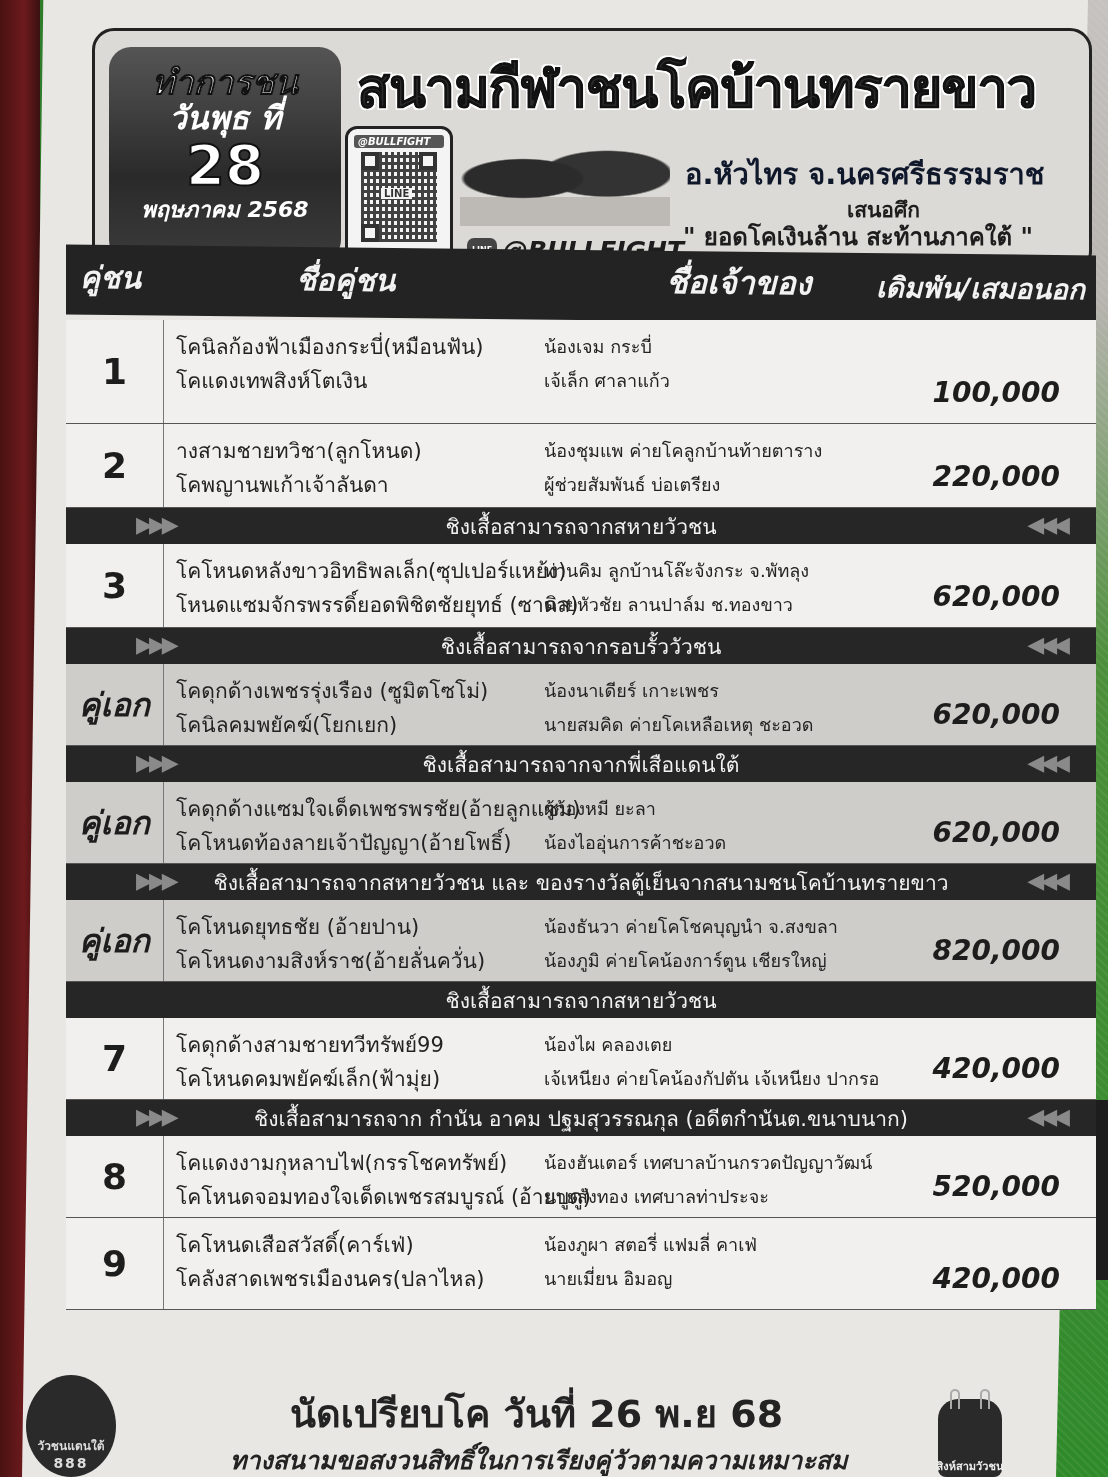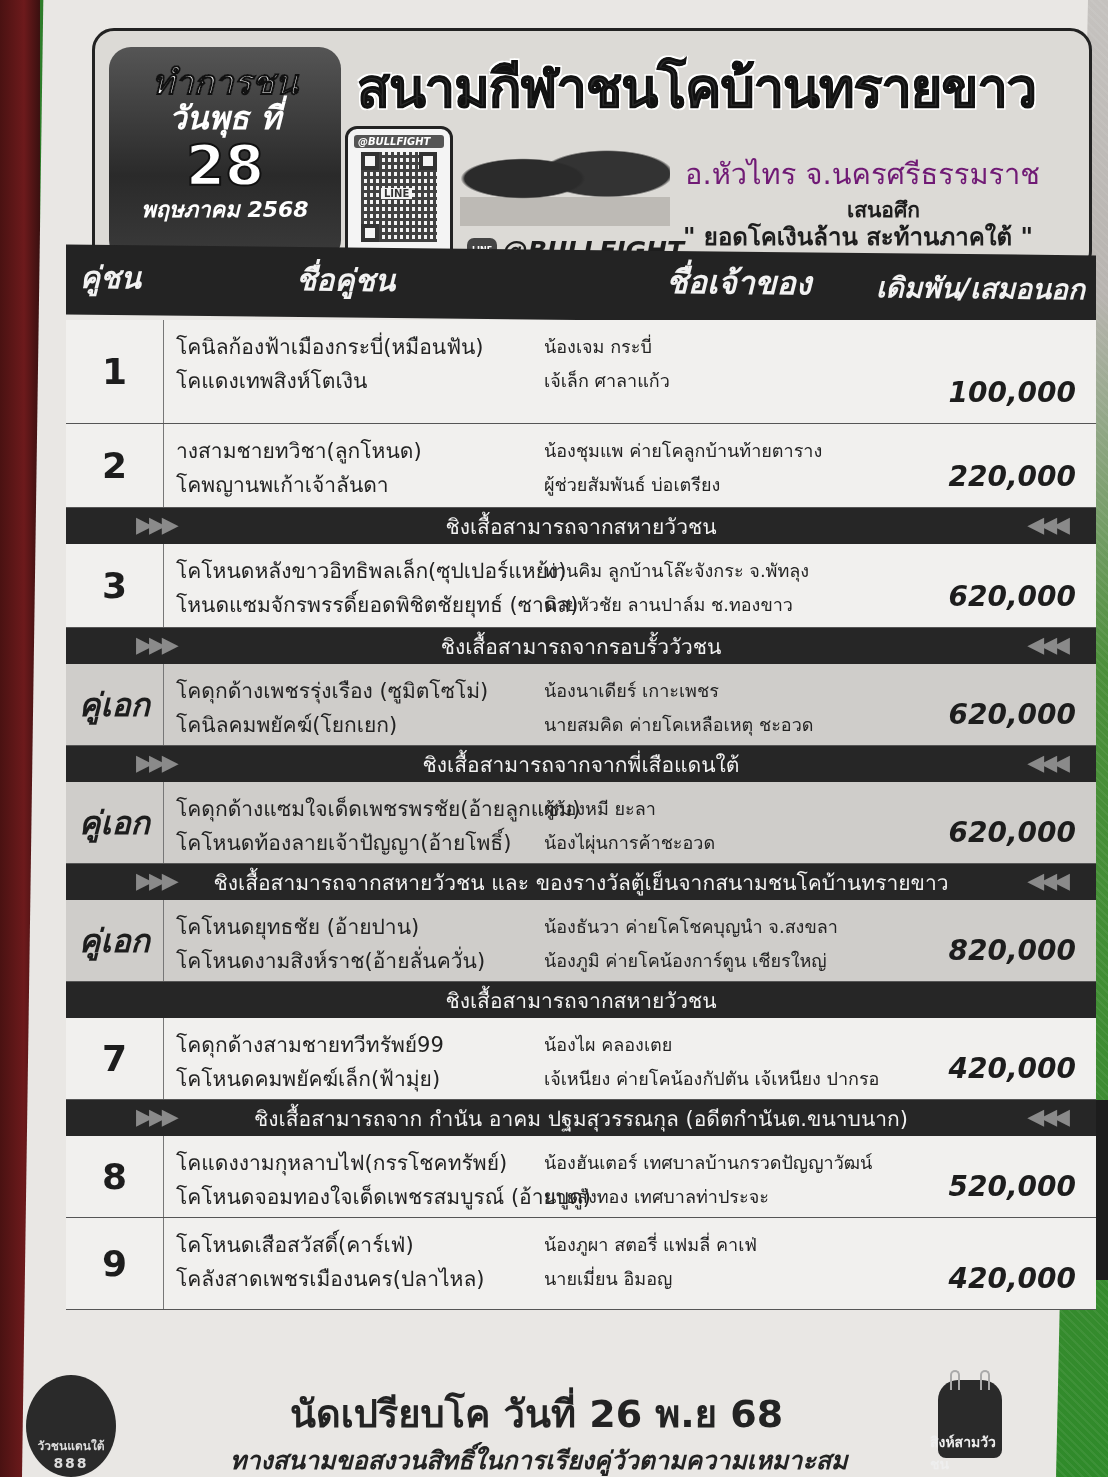--- a/index.html
+++ b/index.html
@@ -81,21 +81,21 @@
     }
     .line-handle {
       position: absolute; left: 372px; top: 205px;
       display: flex; align-items: center; gap: 6px;
       font-weight: 900; font-style: italic; font-size: 25px; color: #1d1d1d;
     }
     .line-icon {
       width: 30px; height: 26px; background: #444; border-radius: 7px;
       color: #fff; font-size: 8px; display: flex; align-items: center; justify-content: center; font-style: normal;
     }
-    .district { position: absolute; left: 590px; top: 120px; font-size: 29px; font-weight: 400; color: #701a75; white-space: nowrap; }
+    .district { position: absolute; left: 590px; top: 120px; font-size: 29px; font-weight: 700; color: #0f172a; white-space: nowrap; }
     .presents { position: absolute; left: 752px; top: 162px; font-size: 21px; font-weight: 900; color: #1d1d1d; }
     .event-name { position: absolute; left: 588px; top: 186px; font-size: 24px; font-weight: 900; color: #1d1d1d; white-space: nowrap; }
     .fight-time { position: absolute; left: 720px; top: 226px; font-size: 20px; font-weight: 900; color: #1d1d1d; white-space: nowrap; }
 
     
     .table { position: absolute; left: 6px; top: 250px; width: 1030px; }
     .thead {
       height: 70px; background: #232323; color: #f2f2f2;
       display: flex; align-items: flex-end; padding-bottom: 14px;
       font-weight: 900; font-style: italic; font-size: 30px;
@@ -116,21 +116,21 @@
       display: flex; align-items: center; justify-content: center;
       font-weight: 900; font-size: 36px; color: #1d1d1d;
     }
     .row .num.main { font-style: italic; font-size: 32px; }
     .row .bulls { width: 380px; padding: 10px 0 6px 12px; }
     .row .owners { width: 380px; padding: 10px 0 6px 0; }
     .row .bulls div, .row .owners div { font-size: 21px; line-height: 34px; color: #222; white-space: nowrap; }
     .row .owners div { font-size: 18px; }
     .row .amount {
       flex: 1; display: flex; align-items: flex-end; justify-content: flex-end;
-      padding: 0 20px 14px 0;
+      padding: 0 36px 14px 0;
       font-weight: 900; font-style: italic; font-size: 28px; color: #1d1d1d;
     }
 
     .banner {
       position: relative; height: 36px; background: #262626; color: #f2f2f2;
       display: flex; align-items: center; justify-content: center;
       font-size: 21px; white-space: nowrap;
     }
     .banner .arrows-l, .banner .arrows-r {
       position: absolute; top: 4px; font-size: 22px; color: #8a8a8a; letter-spacing: -4px;
@@ -141,22 +141,22 @@
     
     .footer-logo-l {
       position: absolute; left: -34px; top: 1375px; width: 90px; height: 102px;
       border-radius: 50%; background: #2a2a2a; color: #ddd;
       display: flex; flex-direction: column; align-items: center; justify-content: flex-end;
       padding-bottom: 6px; font-size: 12px; font-weight: 900;
     }
     .footer-logo-l .n { font-size: 14px; letter-spacing: 2px; }
     .footer-logo-r {
       position: absolute; left: 870px; top: 1380px; width: 80px; height: 97px;
-      display: flex; flex-direction: column; align-items: center; justify-content: flex-start;
-      font-size: 14px; font-weight: 900; color: #fff;
+      display: flex; flex-direction: column; align-items: center; justify-content: flex-end;
+      font-size: 11px; font-weight: 900; color: #fff;
     }
     .bull-silhouette {
       width: 64px; height: 78px; background: #2a2a2a;
       border-radius: 20px 20px 8px 8px; position: relative;
     }
     .bull-silhouette::before, .bull-silhouette::after {
       content: ""; position: absolute; top: -10px; width: 6px; height: 18px; border: 2px solid #aaa; border-bottom: none; border-radius: 6px 6px 0 0;
     }
     .bull-silhouette::before { left: 12px; }
     .bull-silhouette::after { right: 12px; }
@@ -285,21 +285,21 @@
           <span class="arrows-r">◀◀◀</span>
         </div>
         <div class="row shaded" style="height: 82px;">
           <div class="num main">คู่เอก</div>
           <div class="bulls">
             <div>โคดุกด้างแซมใจเด็ดเพชรพรชัย(อ้ายลูกแซม)</div>
             <div>โคโหนดท้องลายเจ้าปัญญา(อ้ายโพธิ์)</div>
           </div>
           <div class="owners">
             <div>ผู้ก้องหมี ยะลา</div>
-            <div>น้องไผุ่นการค้าชะอวด</div>
+            <div>น้องไออุ่นการค้าชะอวด</div>
           </div>
           <div class="amount">620,000</div>
         </div>
         <div class="banner">
           <span class="arrows-l">▶▶▶</span>
           <span>ชิงเสื้อสามารถจากสหายวัวชน และ ของรางวัลตู้เย็นจากสนามชนโคบ้านทรายขาว</span>
           <span class="arrows-r">◀◀◀</span>
         </div>
         <div class="row shaded" style="height: 82px;">
           <div class="num main">คู่เอก</div>

